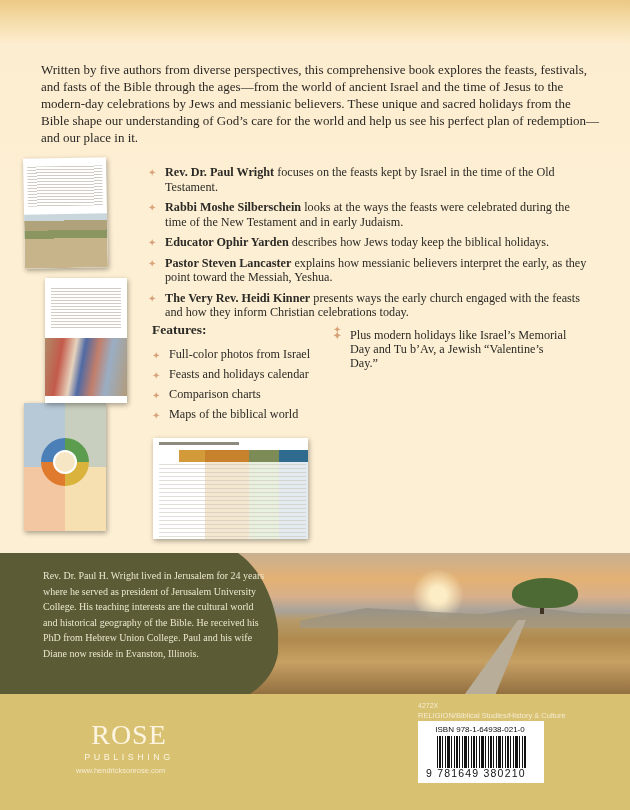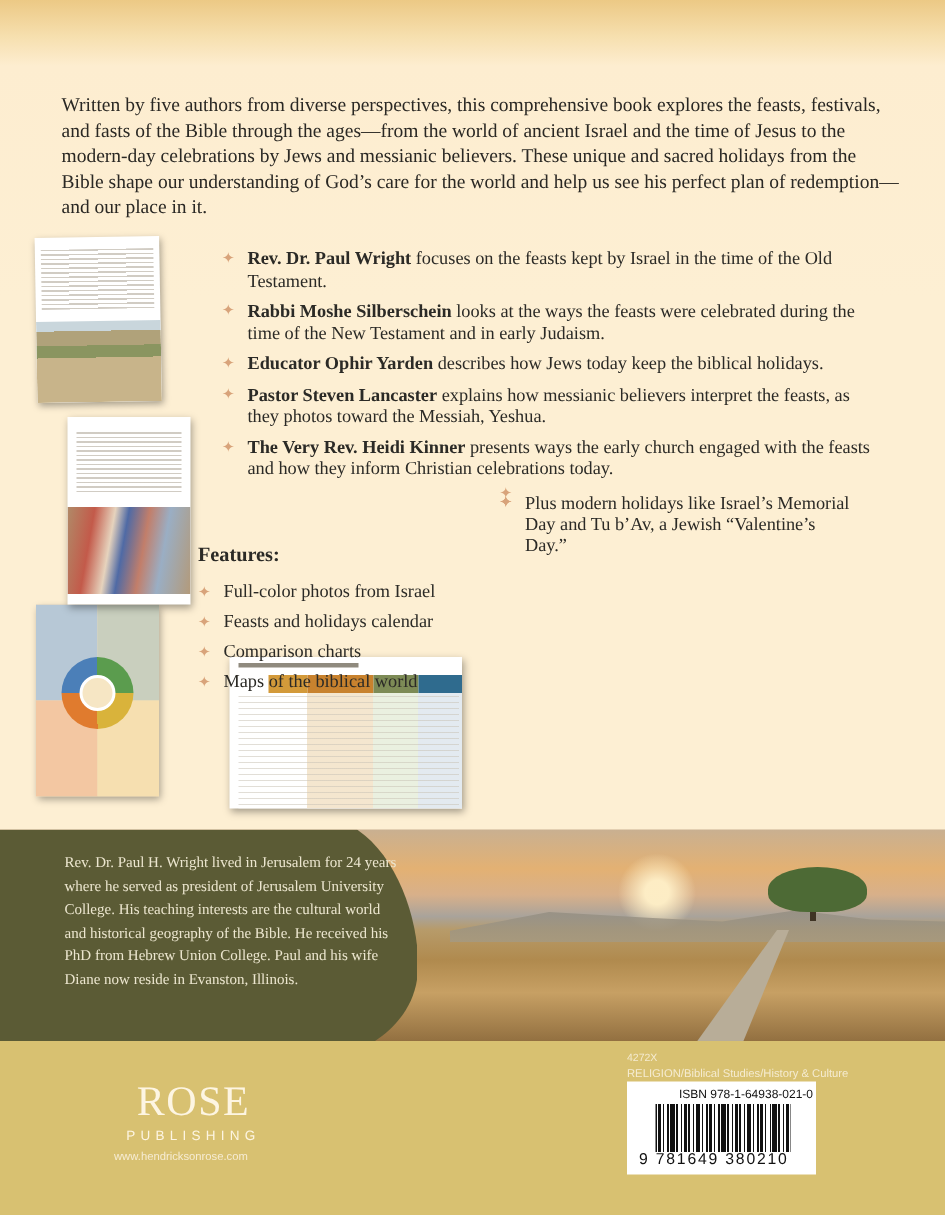--- a/index.html
+++ b/index.html
@@ -21,21 +21,21 @@
   }
   
   .star {
     display: inline-block; width: 14px; color: #d8a37a; font-size: 10px;
     position: absolute; left: 0; top: 1px;
   }
   .authors { position: absolute; left: 148px; top: 165px; width: 440px; }
   .author { position: relative; padding-left: 17px; font-size: 12.2px; line-height: 14.5px; margin-bottom: 6px; }
   .author b { font-weight: bold; }
 
-  .features { position: absolute; left: 132px; top: 322px; width: 180px; margin-top: 40px; }
+  .features { position: absolute; left: 152px; top: 322px; width: 180px; }
   .includes { position: absolute; left: 333px; top: 322px; width: 240px; }
   .sec-title { font-weight: bold; font-size: 13.5px; margin-bottom: 9px; }
   .feat { position: relative; padding-left: 17px; font-size: 12.2px; line-height: 15px; margin-bottom: 5px; }
   .inc { position: relative; padding-left: 17px; font-size: 12.2px; line-height: 14px; margin-bottom: 6px; }
 
   
   .thumb { position: absolute; background: #fff; box-shadow: 1px 2px 5px rgba(0,0,0,0.35); overflow: hidden; }
   .t1 { left: 24px; top: 158px; width: 82px; width: 83px; height: 110px; transform: rotate(-1deg); }
   .t1 .txt { position: absolute; left: 4px; top: 8px; width: 75px; height: 40px;
     background: repeating-linear-gradient(to bottom, #bdb6aa 0 1px, transparent 1px 3px); opacity: .7; }
@@ -103,21 +103,21 @@
   }
   
   .footer { position: absolute; left: 0; top: 694px; width: 630px; height: 116px; background: #d8c171; }
   .logo { position: absolute; left: 84px; top: 720px; width: 90px; text-align: center; color: #fdf5e2; }
   .logo-word { font-family: "Liberation Serif", serif; font-size: 28px; letter-spacing: 1px; line-height: 30px; }
   .logo-sub { font-family: "Liberation Sans", sans-serif; font-size: 9px; letter-spacing: 3.5px; margin-top: 2px; }
   .logo-url { position: absolute; left: 76px; top: 766px; font-family: "Liberation Sans", sans-serif; font-size: 7.5px; color: #f6ecd3; }
   .sku { position: absolute; left: 418px; top: 702px; font-family: "Liberation Sans", sans-serif; font-size: 7px; color: #f5ebd0; }
   .category { position: absolute; left: 418px; top: 711px; font-family: "Liberation Sans", sans-serif; font-size: 7.5px; color: #f5ebd0; }
   .barcode-box { position: absolute; left: 418px; top: 721px; width: 126px; height: 62px; background: #fff; }
-  .isbn-text { position: absolute; left: 0; top: 4px; width: 124px; text-align: right; font-family: "Liberation Sans", sans-serif; font-size: 8px; color: #111; }
+  .isbn-text { position: absolute; left: 0; top: 4px; width: 124px; text-align: center; font-family: "Liberation Sans", sans-serif; font-size: 8px; color: #111; }
   .bars { position: absolute; left: 19px; top: 15px; width: 90px; height: 32px;
     background: repeating-linear-gradient(to right,
       #111 0 1px, #fff 1px 2px, #111 2px 4px, #fff 4px 5px, #111 5px 6px, #fff 6px 8px,
       #111 8px 9px, #fff 9px 10px, #111 10px 13px, #fff 13px 14px, #111 14px 15px, #fff 15px 17px); }
   .bar-digits { position: absolute; left: 8px; top: 46px; width: 112px; font-family: "Liberation Sans", sans-serif; font-size: 10.5px; letter-spacing: 1.2px; color: #111; }
 </style>
 </head>
 <body>
 
 <div class="cover"></div>
@@ -158,21 +158,21 @@
   <div class="author">
     <span class="star">✦</span>
     <b>Rabbi Moshe Silberschein</b><span> looks at the ways the feasts were celebrated during the time of the New Testament and in early Judaism.</span>
   </div>
   <div class="author">
     <span class="star">✦</span>
     <b>Educator Ophir Yarden</b><span> describes how Jews today keep the biblical holidays.</span>
   </div>
   <div class="author">
     <span class="star">✦</span>
-    <b>Pastor Steven Lancaster</b><span> explains how messianic believers interpret the feasts, as they photos toward the Messiah, Yeshua.</span>
+    <b>Pastor Steven Lancaster</b><span> explains how messianic believers interpret the early, as they point toward the Messiah, Yeshua.</span>
   </div>
   <div class="author">
     <span class="star">✦</span>
     <b>The Very Rev. Heidi Kinner</b><span> presents ways the early church engaged with the feasts and how they inform Christian celebrations today.</span>
   </div>
 </div>
 
 <div class="features">
   <div class="sec-title">Features:</div>
   <div class="feat"><span class="star">✦</span><span>Full-color photos from Israel</span></div>

